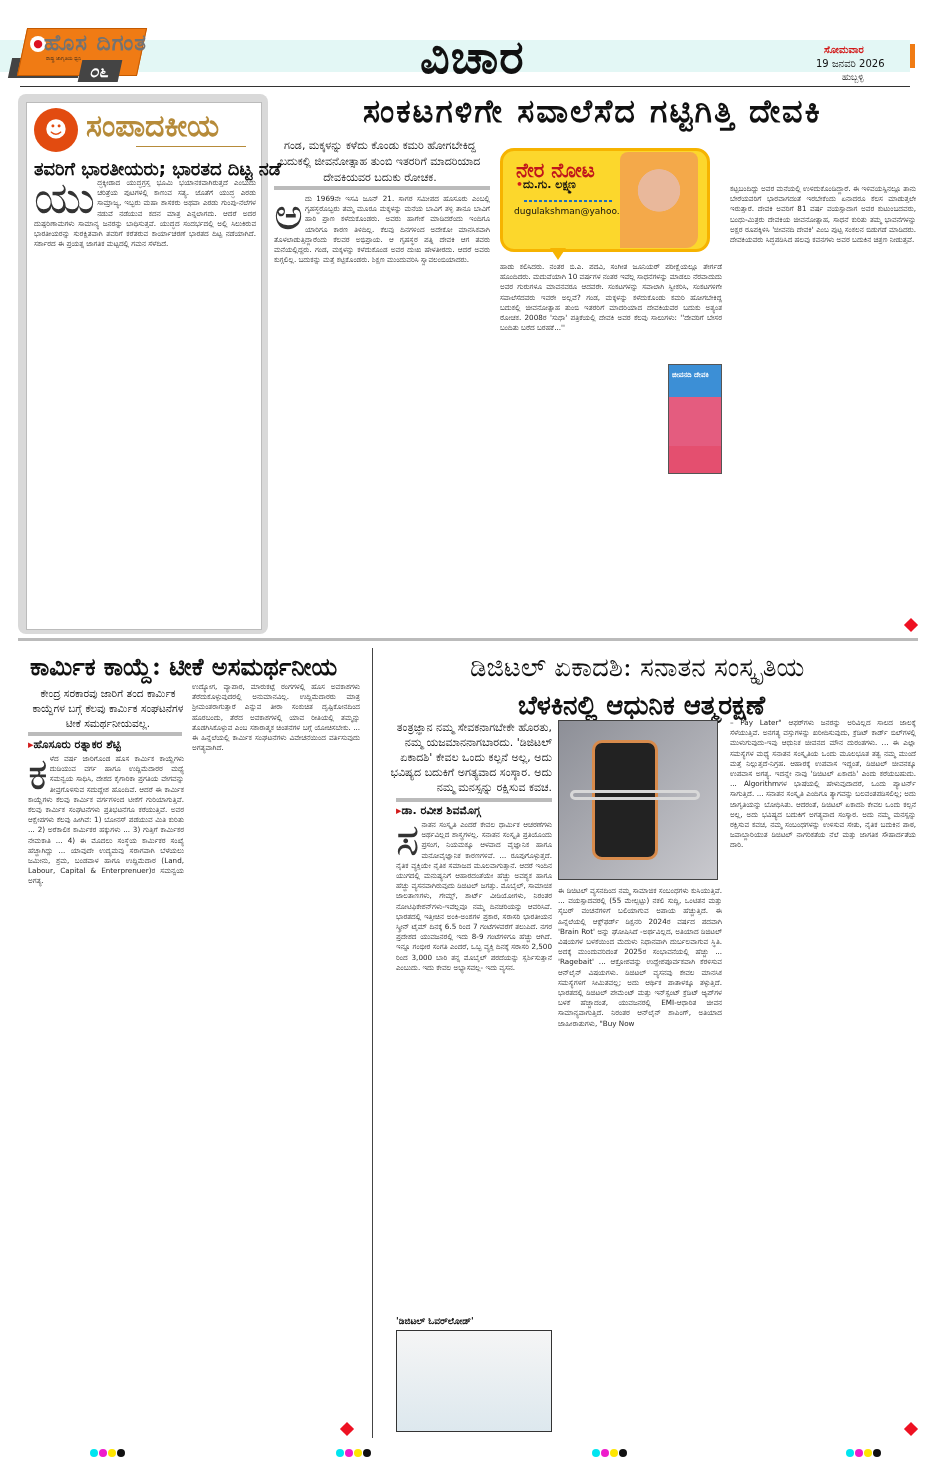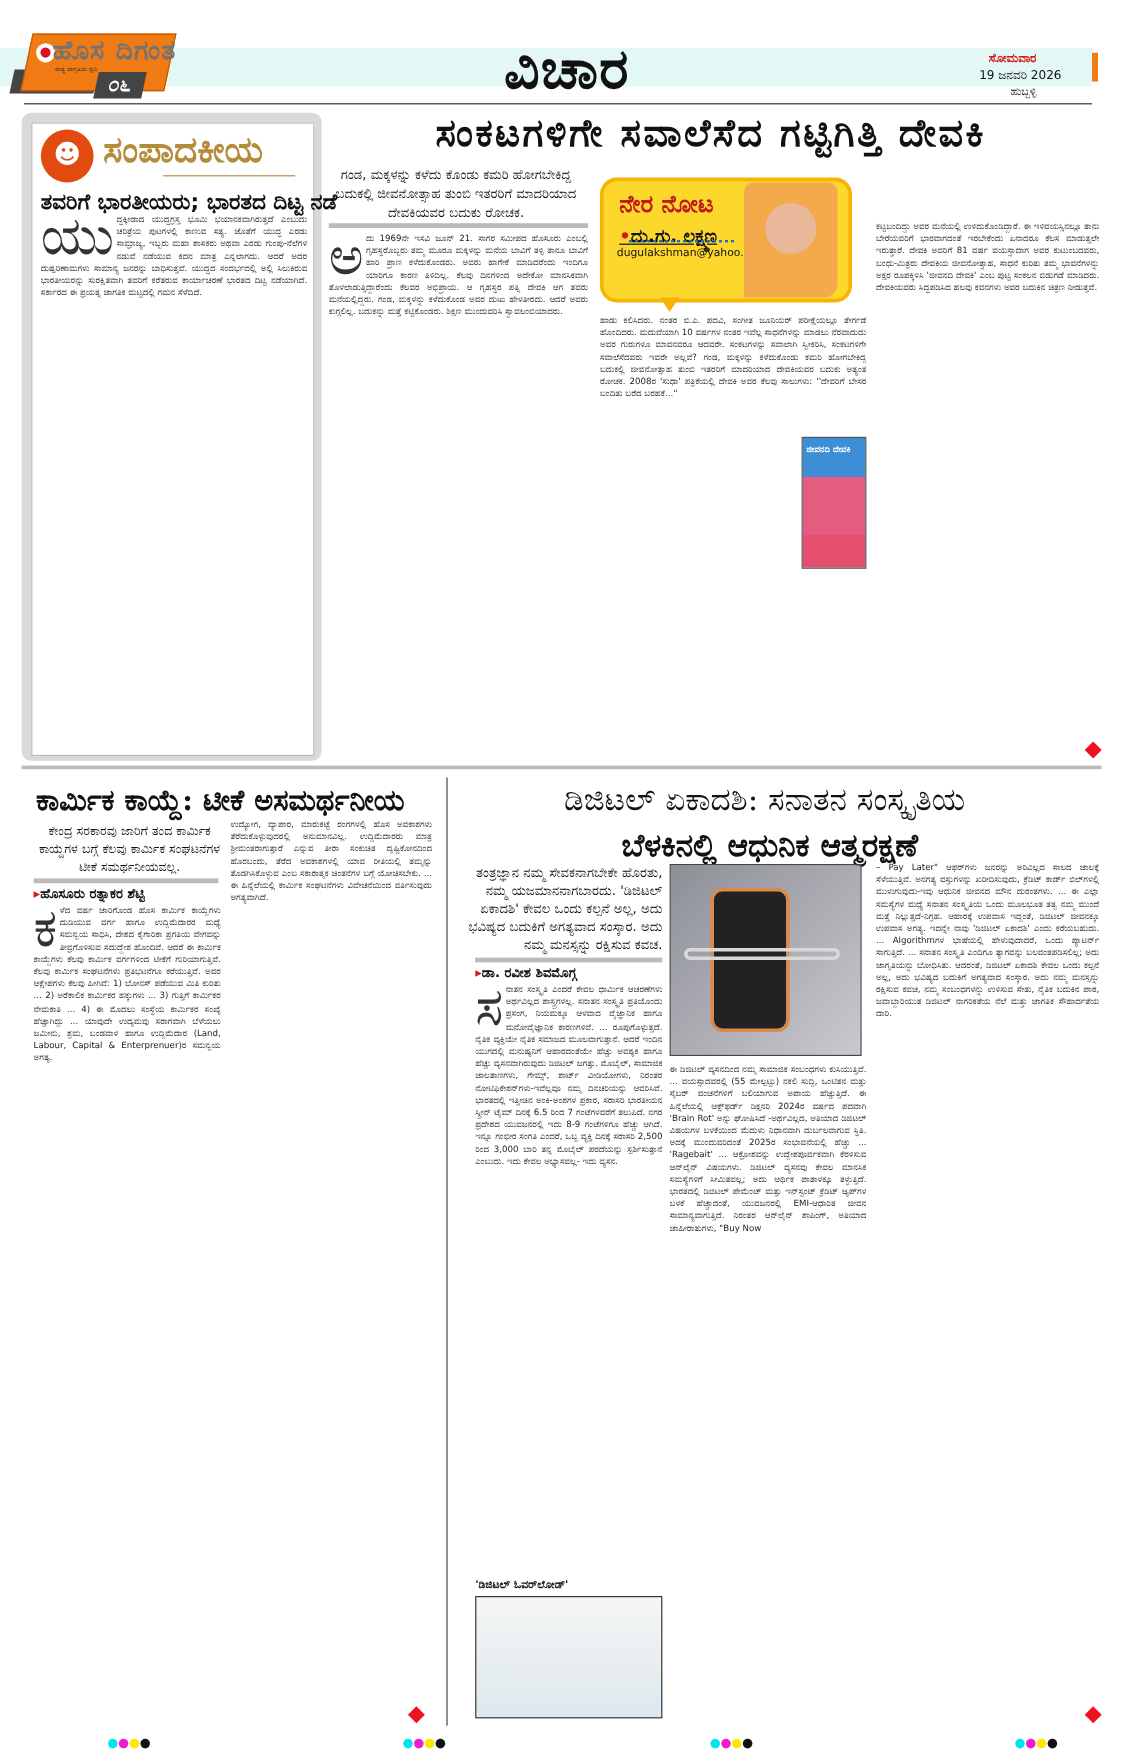--- a/index.html
+++ b/index.html
@@ -28,21 +28,21 @@
   .ed-title { left: 34px; top: 158px; font-size: 18px; font-weight: bold; }
   .body-text { font-size: 7.2px; line-height: 10.2px; color: #222; text-align: justify; overflow: hidden; }
   .dropcap { font-size: 44px; line-height: 40px; float: left; margin-right: 2px; font-family: "DejaVu Serif", serif; color: #333; }
   
   .main-head { left: 340px; top: 92px; font-size: 32px; font-weight: bold; font-family: "DejaVu Serif", serif; letter-spacing: 2px; margin-left: 23px; }
   .main-deck { left: 270px; top: 138px; width: 220px; font-size: 11px; line-height: 16px; text-align: center; }
   .rule-gray { height: 4px; background: #bbb; }
   .column-card { left: 500px; top: 148px; width: 210px; height: 104px; background: #fcd72c; border: 3px solid #f6b300; border-radius: 14px; }
   .card-tail { left: 550px; top: 248px; width: 0; height: 0; border-left: 8px solid transparent; border-right: 8px solid transparent; border-top: 12px solid #f6b300; }
   .card-title { left: 516px; top: 158px; font-size: 20px; font-weight: bold; color: #c0161c; }
-  .card-author { left: 516px; top: 188px; font-size: 15px; font-weight: bold; text-decoration: underline; }
+  .card-author { left: 516px; top: 178px; font-size: 11px; font-weight: bold; }
   .card-author .dot { color: #d21a1a; }
   .card-orn { left: 524px; top: 200px; width: 88px; height: 2px; background: repeating-linear-gradient(90deg,#1d6fbf 0 3px,transparent 3px 5px); }
   .card-email { left: 514px; top: 206px; font-size: 9px; }
   .card-photo { left: 620px; top: 152px; width: 78px; height: 96px; background: radial-gradient(circle at 50% 40%, #e9b89b 0 30%, #f4a94a 31% 100%); border-radius: 8px 8px 12px 0; }
   .book-img { left: 668px; top: 364px; width: 54px; height: 110px; background: linear-gradient(#3c8fd6 0 30%, #e45c7f 30% 75%, #e44f6f 75%); border: 1px solid #555; }
   .end-mark { width: 10px; height: 10px; background: #e12; transform: rotate(45deg); }
   .divider-h { height: 3px; background: #bbb; }
   .divider-v { width: 1px; background: #444; }
   
   .bl-head { left: 30px; top: 652px; font-size: 24px; font-weight: bold; font-family: "DejaVu Serif", serif; text-align: right; }

